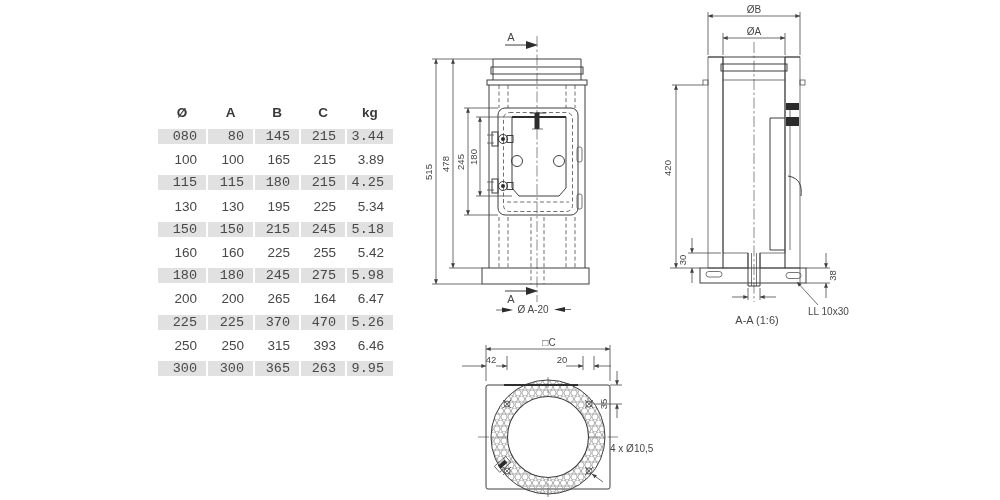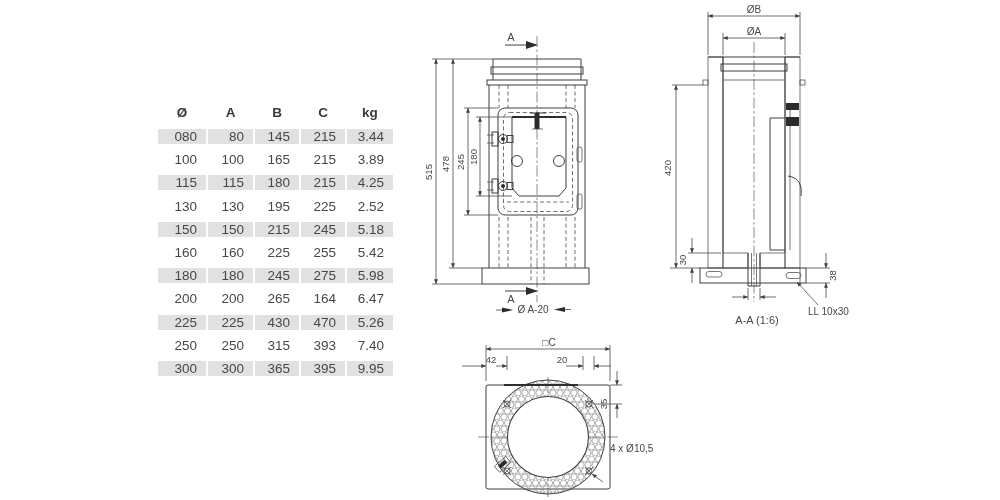--- a/index.html
+++ b/index.html
@@ -7,21 +7,21 @@
     position:relative; width:1000px; height:500px; background:#fff;
     overflow:hidden; font-family:"Liberation Sans", sans-serif;
   }
   
   .datatable { position:absolute; left:158px; top:100px; color:#474747; font-size:13.5px; }
   .thead { display:flex; height:25px; align-items:center; font-weight:bold; color:#3a3a3a; }
   .trow  { display:flex; height:23.2px; align-items:center; }
   .cell  { box-sizing:border-box; text-align:right; padding-right:9px; margin-right:2px; }
   .thead .cell { text-align:center; padding-right:0; }
   .c0{width:48px;} .c1{width:45px;} .c2{width:44px;} .c3{width:44px;} .c4{width:46px;}
-  .trow.shaded .cell { background:var(--shade,#e1e1e1); }
+  .trow.shaded .cell { background:var(--shade,#e1e1e1);font-family:Liberation Mono, monospace; }
   
   svg text { font-family:"Liberation Sans", sans-serif; fill:#474747; }
   .ln   { stroke:#3f3f3f; stroke-width:1; fill:none; }
   .thin { stroke:#4a4a4a; stroke-width:0.75; fill:none; }
   .thick{ stroke:#2e2e2e; stroke-width:2.2; fill:none; }
   .dash { stroke:#4a4a4a; stroke-width:0.8; fill:none; stroke-dasharray:4 2.6; }
   .cl   { stroke:#5a5a5a; stroke-width:0.7; fill:none; stroke-dasharray:11 2.5 2.5 2.5; }
   .dim  { stroke:#4a4a4a; stroke-width:0.8; fill:none; }
   .dimtxt { font-size:10px; }
   .dimtxt-s { font-size:9.5px; }
@@ -62,21 +62,21 @@
           <div class="cell c1">115</div>
           <div class="cell c2">180</div>
           <div class="cell c3">215</div>
           <div class="cell c4">4.25</div>
         </div>
         <div class="trow">
           <div class="cell c0">130</div>
           <div class="cell c1">130</div>
           <div class="cell c2">195</div>
           <div class="cell c3">225</div>
-          <div class="cell c4">2.52</div>
+          <div class="cell c4">5.34</div>
         </div>
         <div class="trow shaded">
           <div class="cell c0">150</div>
           <div class="cell c1">150</div>
           <div class="cell c2">215</div>
           <div class="cell c3">245</div>
           <div class="cell c4">5.18</div>
         </div>
         <div class="trow">
           <div class="cell c0">160</div>
@@ -95,36 +95,36 @@
         <div class="trow">
           <div class="cell c0">200</div>
           <div class="cell c1">200</div>
           <div class="cell c2">265</div>
           <div class="cell c3">164</div>
           <div class="cell c4">6.47</div>
         </div>
         <div class="trow shaded">
           <div class="cell c0">225</div>
           <div class="cell c1">225</div>
-          <div class="cell c2">430</div>
+          <div class="cell c2">370</div>
           <div class="cell c3">470</div>
           <div class="cell c4">5.26</div>
         </div>
         <div class="trow">
           <div class="cell c0">250</div>
           <div class="cell c1">250</div>
           <div class="cell c2">315</div>
           <div class="cell c3">393</div>
-          <div class="cell c4">7.40</div>
+          <div class="cell c4">6.46</div>
         </div>
         <div class="trow shaded">
           <div class="cell c0">300</div>
           <div class="cell c1">300</div>
           <div class="cell c2">365</div>
-          <div class="cell c3">395</div>
+          <div class="cell c3">263</div>
           <div class="cell c4">9.95</div>
         </div>
       </div>
   </div>
 
   
   <svg width="1000" height="500" viewBox="0 0 1000 500">
     <defs>
       <pattern id="insul" width="7" height="12" patternUnits="userSpaceOnUse">
         <circle cx="3.5" cy="3" r="3.1" fill="none" stroke="#8d8d8d" stroke-width="0.7"></circle>

